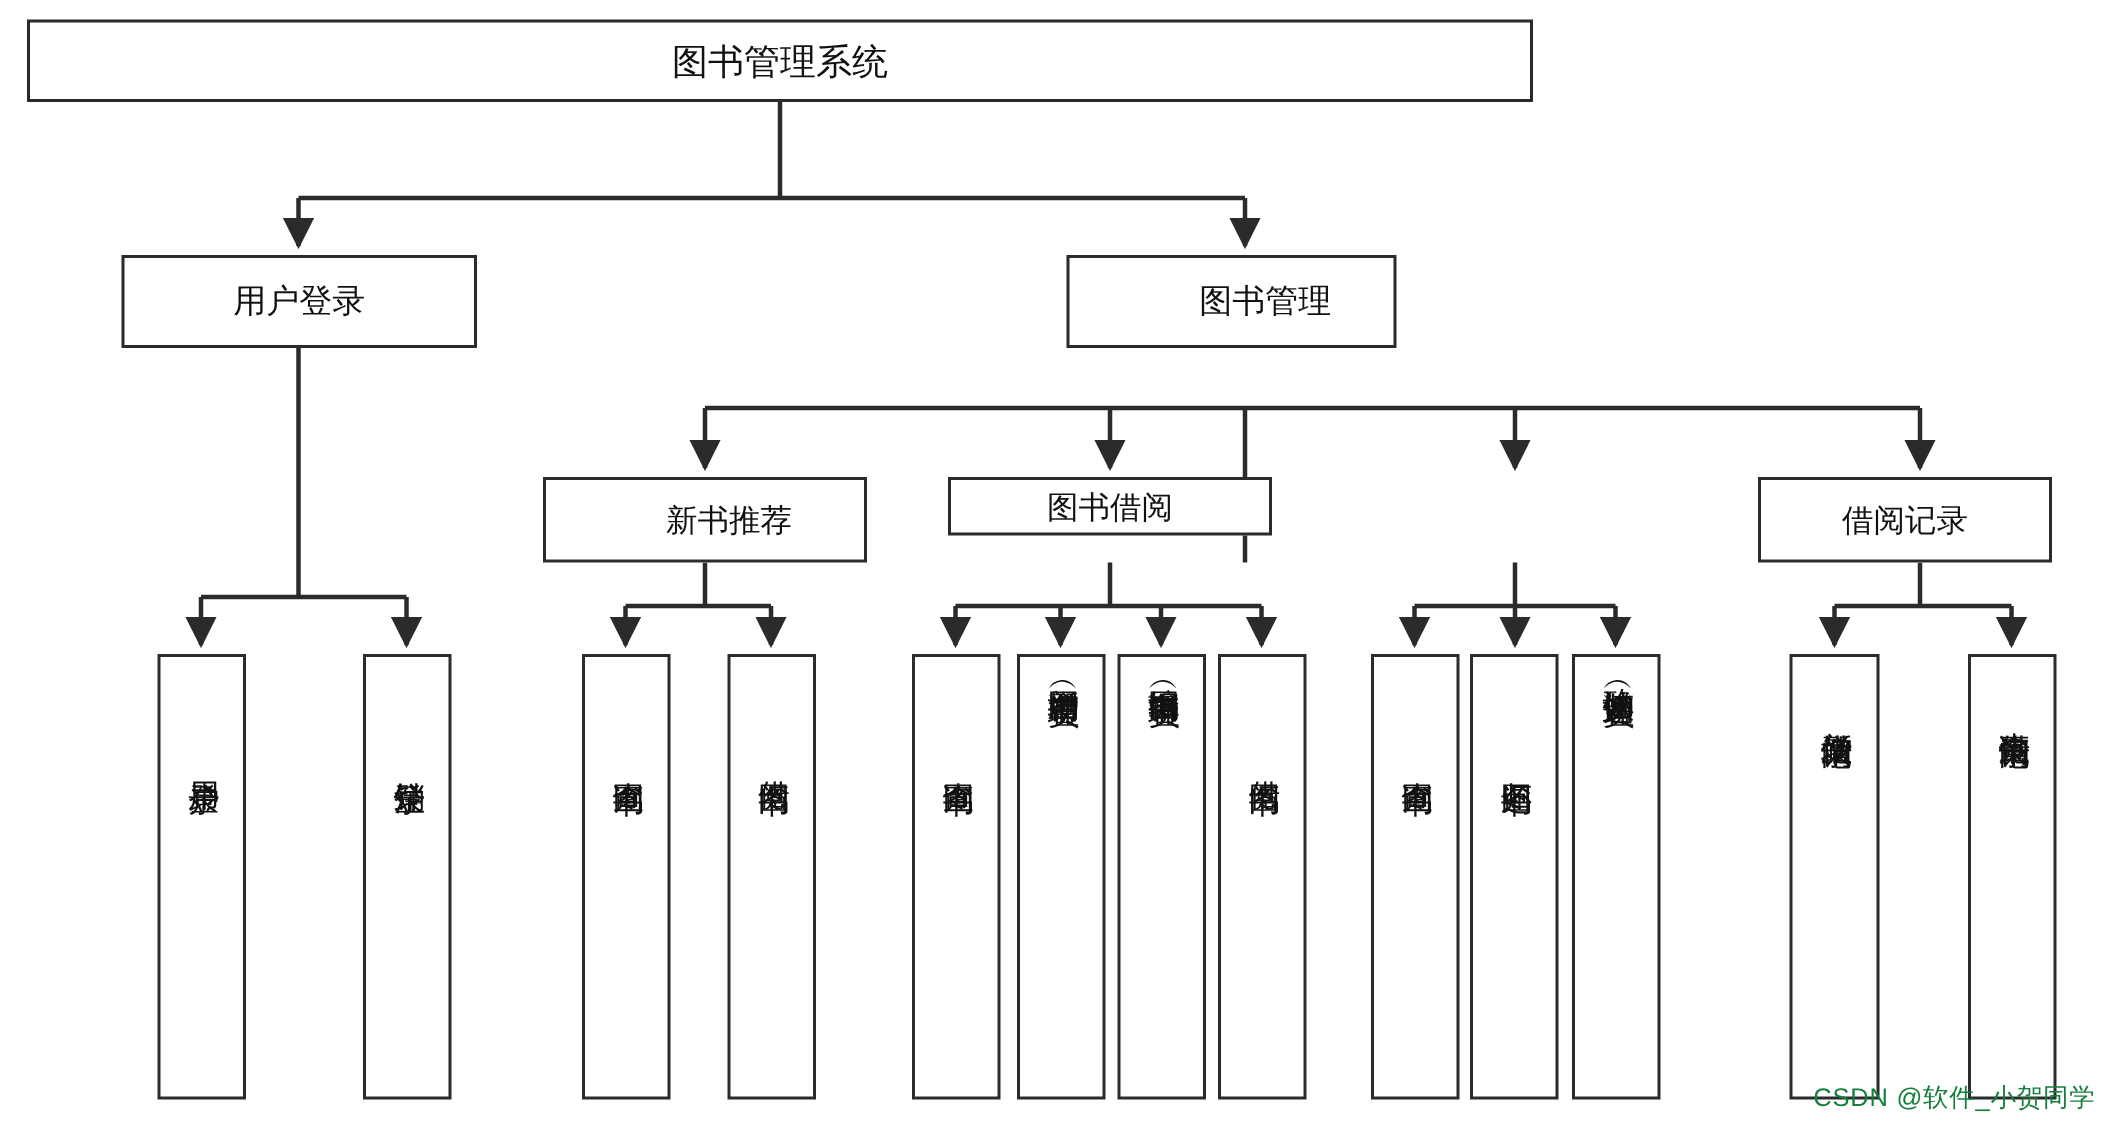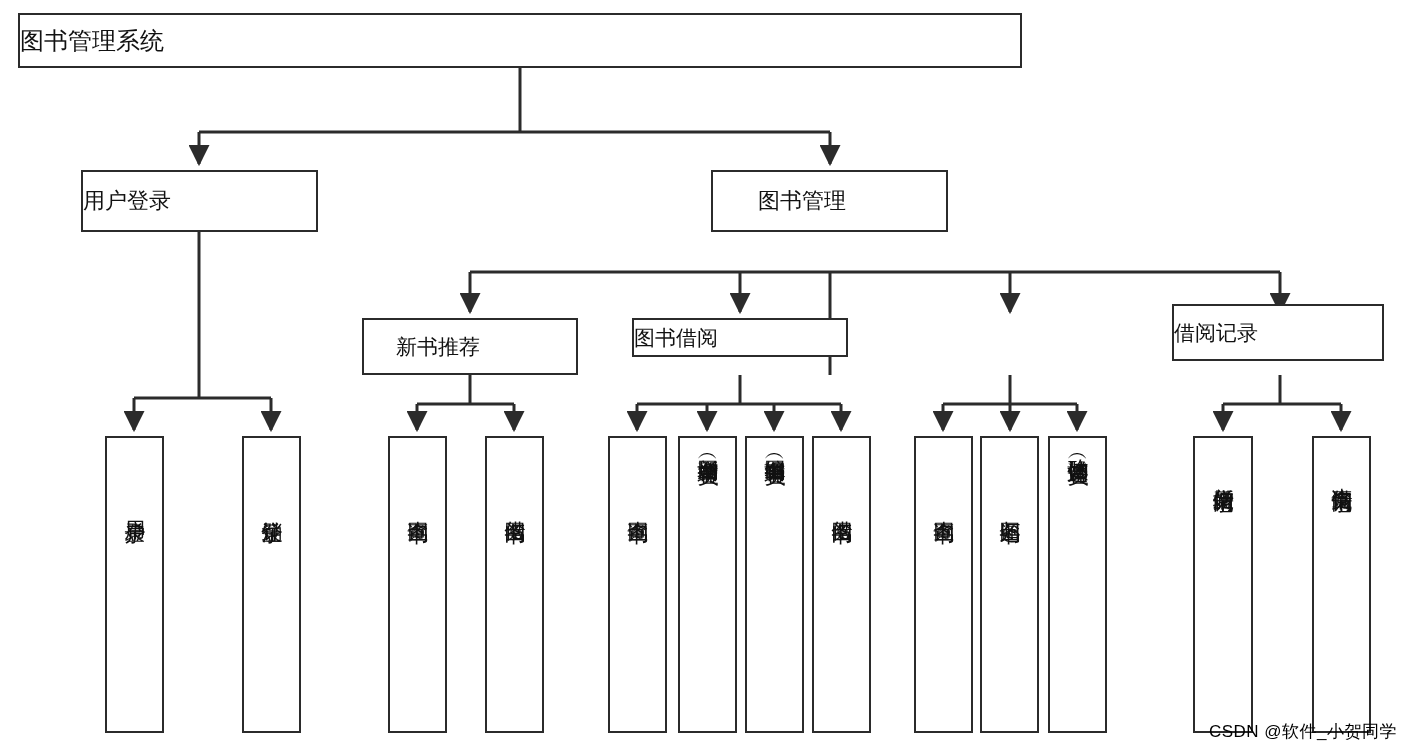--- a/index.html
+++ b/index.html
@@ -25,21 +25,21 @@
     height: 747px;
     pointer-events: none;
   }
   .node {
     position: absolute;
     box-sizing: border-box;
     border: 2px solid #2b2b2b;
     background: #ffffff;
     display: flex;
     align-items: center;
-    justify-content: flex-start;
+    justify-content: center;
     color: #111111;
   }
   .node.root {
     font-size: 24px;
   }
   .node.lvl2 {
     font-size: 22px;
   }
   .node.lvl3 {
     font-size: 21px;
@@ -58,21 +58,21 @@
     white-space: nowrap;
   }
   .leaf.tall-text {
     padding-top: 4px;
   }
   .watermark {
     position: absolute;
     right: 8px;
     bottom: 4px;
     font-size: 17px;
-    color: #000000;
+    color: #15803d;
     white-space: nowrap;
     letter-spacing: 0.5px;
     margin-left: 24px;
   }
 </style>
 </head>
 <body>
 
 <div id="canvas">
 
@@ -126,31 +126,31 @@
     </g>
   </svg>
 
   <div class="node root" style="left:18px; top:13px; width:1004px; height:55px;">
     <span>图书管理系统</span>
   </div>
 
   <div class="node lvl2" style="left:81px; top:170px; width:237px; height:62px;">
     <span>用户登录</span>
   </div>
-  <div class="node lvl2" style="left:711px; top:170px; width:237px; height:62px;padding-left:45px;">
+  <div class="node lvl2" style="left:711px; top:170px; width:220px; height:62px;padding-left:45px;">
     <span>图书管理</span>
   </div>
 
   <div class="node lvl3" style="left:362px; top:318px; width:216px; height:57px;padding-left:32px;">
     <span>新书推荐</span>
   </div>
   <div class="node lvl3" style="left:632px; top:318px; width:216px; height:39px;">
     <span>图书借阅</span>
   </div>
-  <div class="node lvl3" style="left:1172px; top:304px; width:212px; height:57px;">
+  <div class="node lvl3" style="left:1172px; top:318px; width:196px; height:57px;">
     <span>借阅记录</span>
   </div>
 
   <div class="node leaf" style="left:105px; top:436px; width:59px; height:297px; padding-top:66px;">
     <span class="vtext">用户登录</span>
   </div>
   <div class="node leaf" style="left:242px; top:436px; width:59px; height:297px; padding-top:66px;">
     <span class="vtext">注销登录</span>
   </div>
   <div class="node leaf" style="left:388px; top:436px; width:59px; height:297px; padding-top:66px;">

